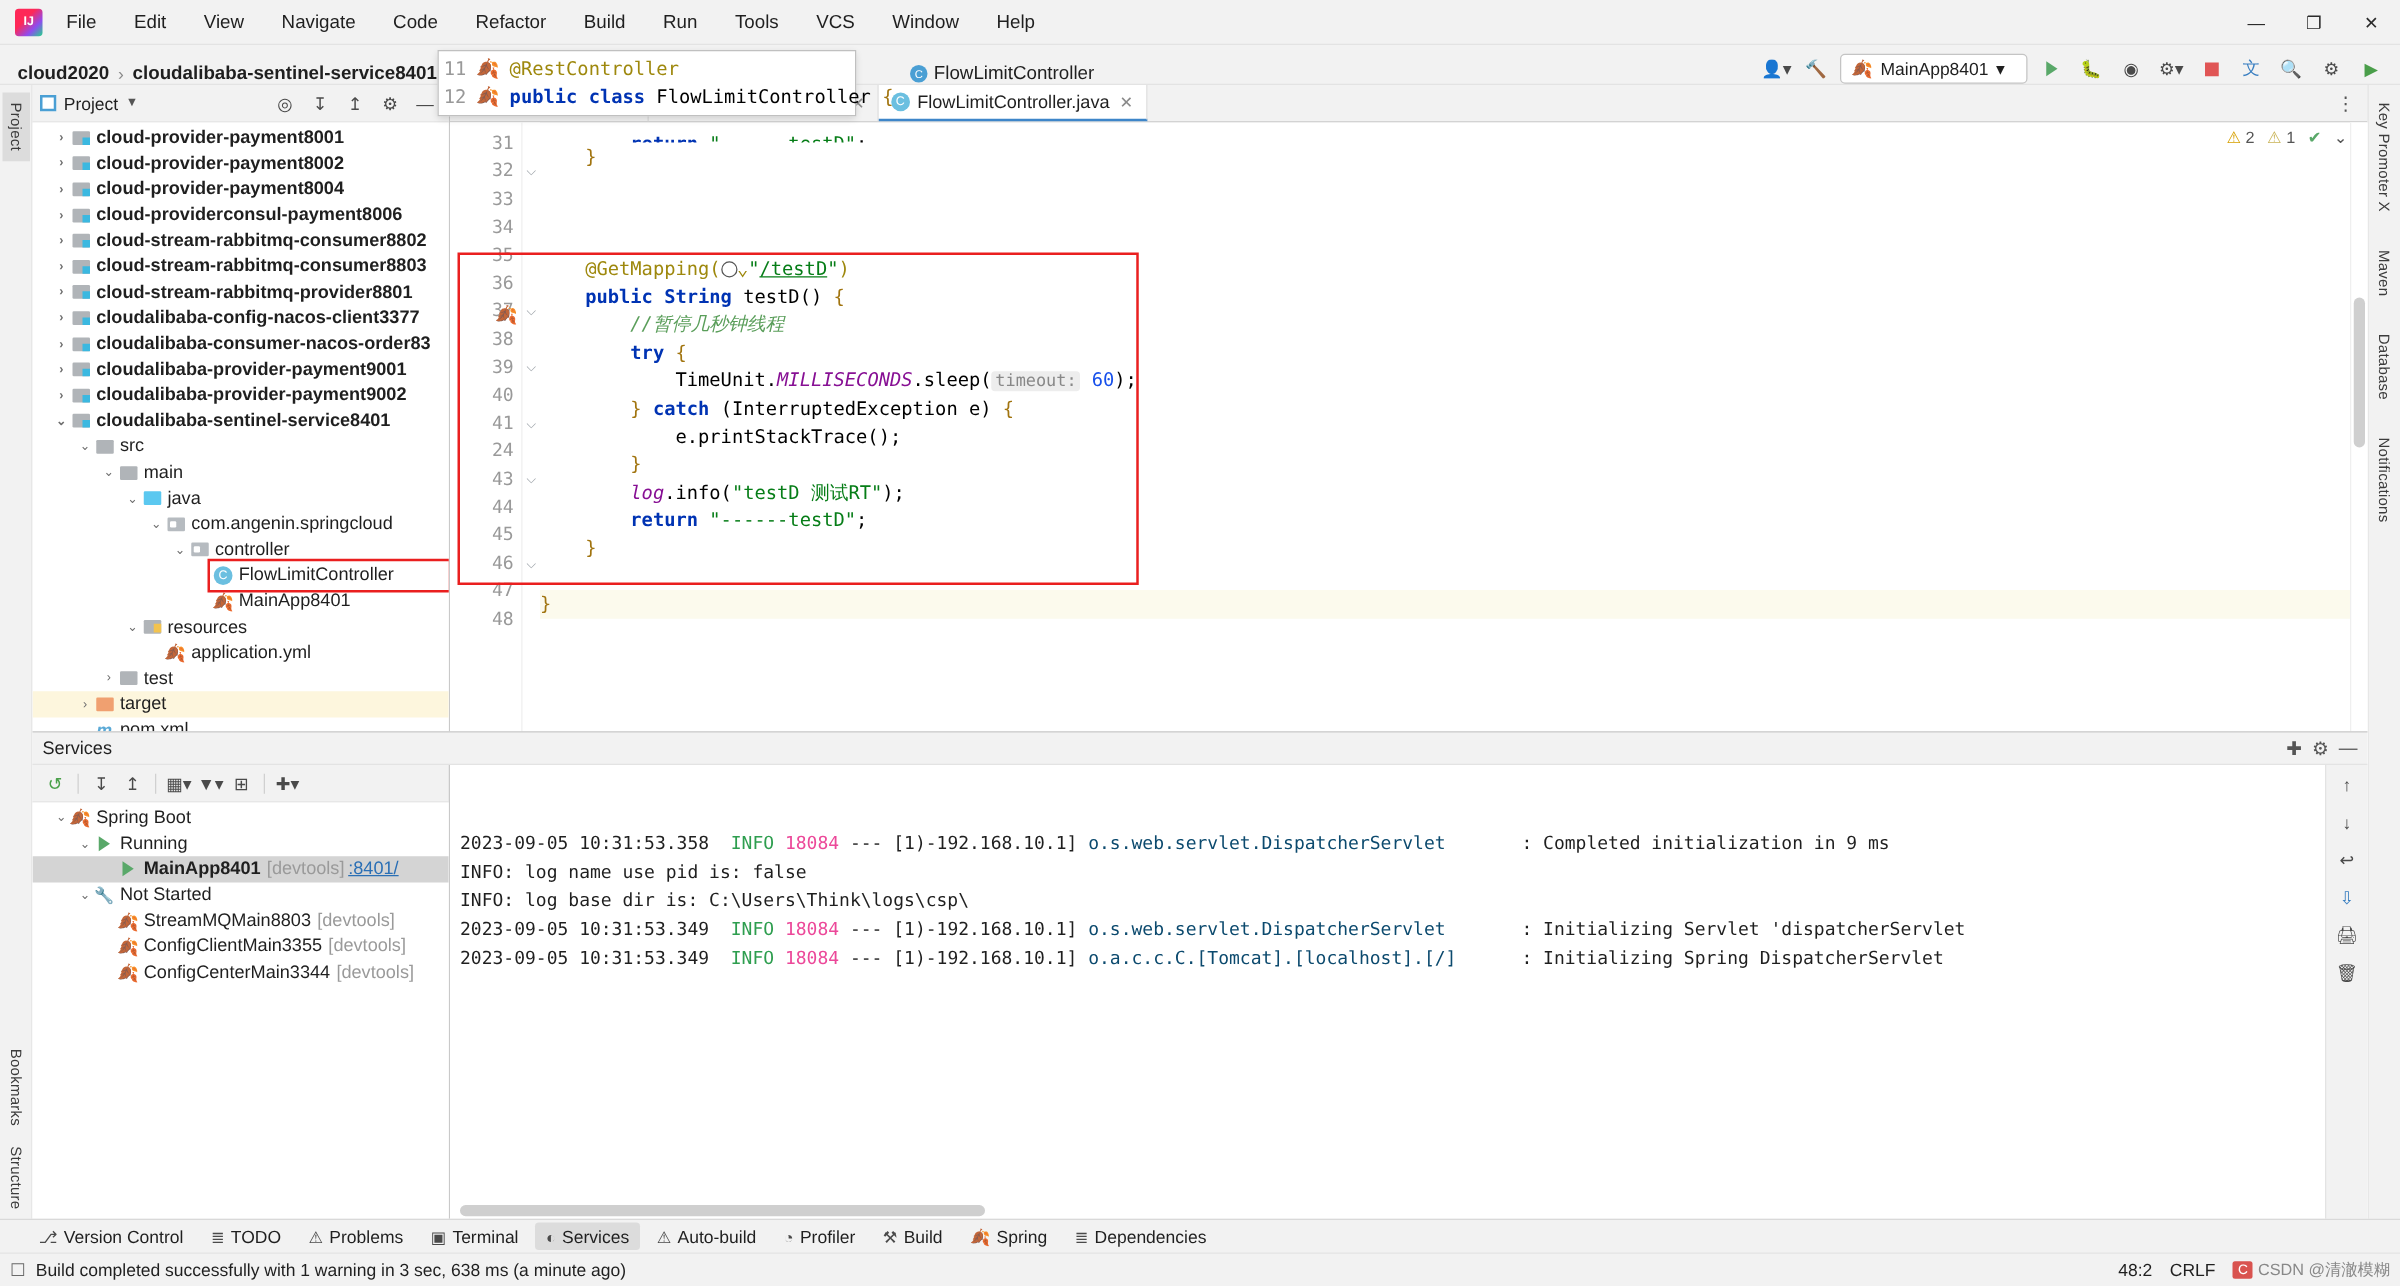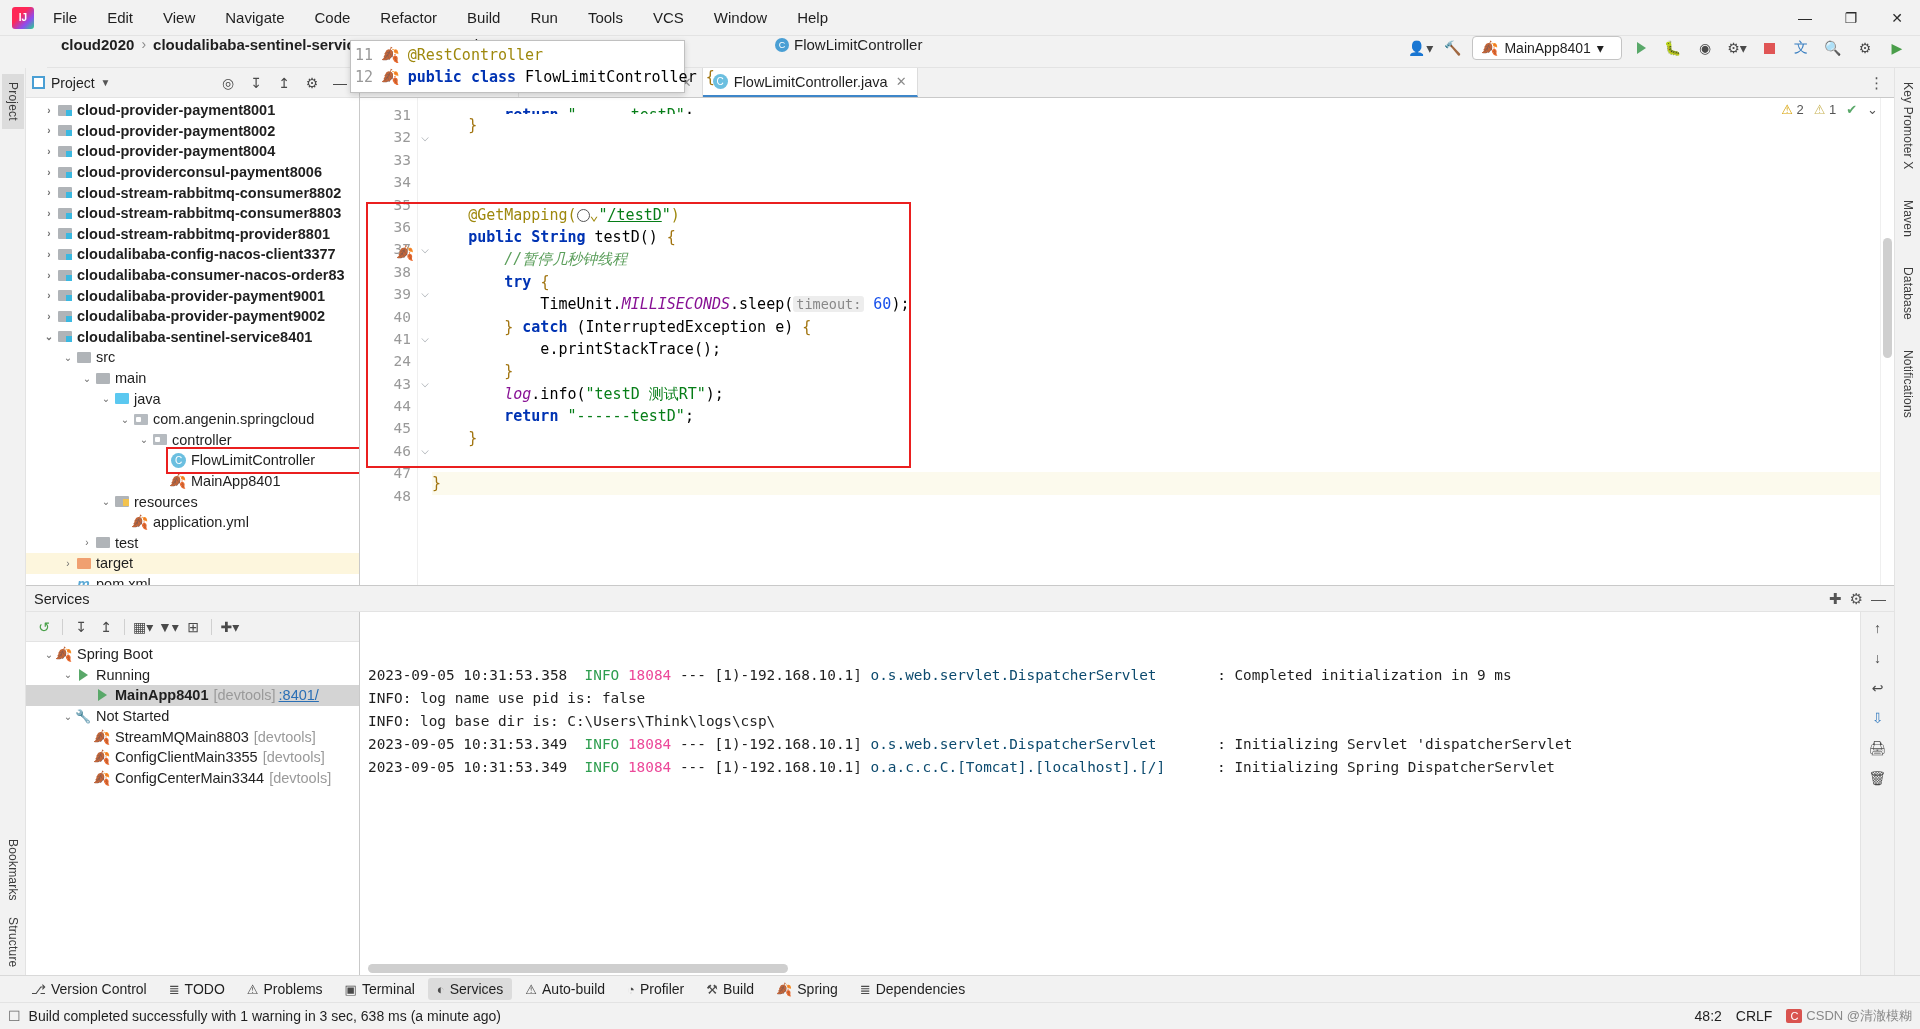--- a/index.html
+++ b/index.html
@@ -39,22 +39,22 @@
   .win-buttons {
     margin-left: auto; display: flex; height: 36px; z-index: 3;
   }
   .win-btn {
     width: 46px; height: 36px; display: flex; align-items: center; justify-content: center;
     font-size: 14px; color: #2b2b2b;
   }
 
   
   .navbar {
-    height: 32px; background: #f2f2f2; display: flex; align-items: flex-start;
-    padding-left: 14px; border-bottom: 1px solid #e3e3e3; position: relative; margin-left: 47px;
+    height: 32px; background: #f2f2f2; display: flex; align-items: flex-end;
+    padding-left: 14px; border-bottom: 1px solid #e3e3e3; position: relative;
   }
   .crumb { font-size: 15px; font-weight: bold; color: #1f1f1f; white-space: nowrap; }
   .crumb.plain { font-weight: normal; }
   .crumb-sep { margin: 0 7px; color: #8a8a8a; font-size: 14px; }
   .crumb-ico {
     width: 14px; height: 14px; border-radius: 50%; background: #4a9fd4;
     color: #fff; font-size: 9px; display: inline-flex; align-items: center;
     justify-content: center; margin-right: 5px; vertical-align: -2px;
   }
   .navbar-right { margin-left: auto; display: flex; align-items: center; gap: 6px; padding-right: 10px; }

